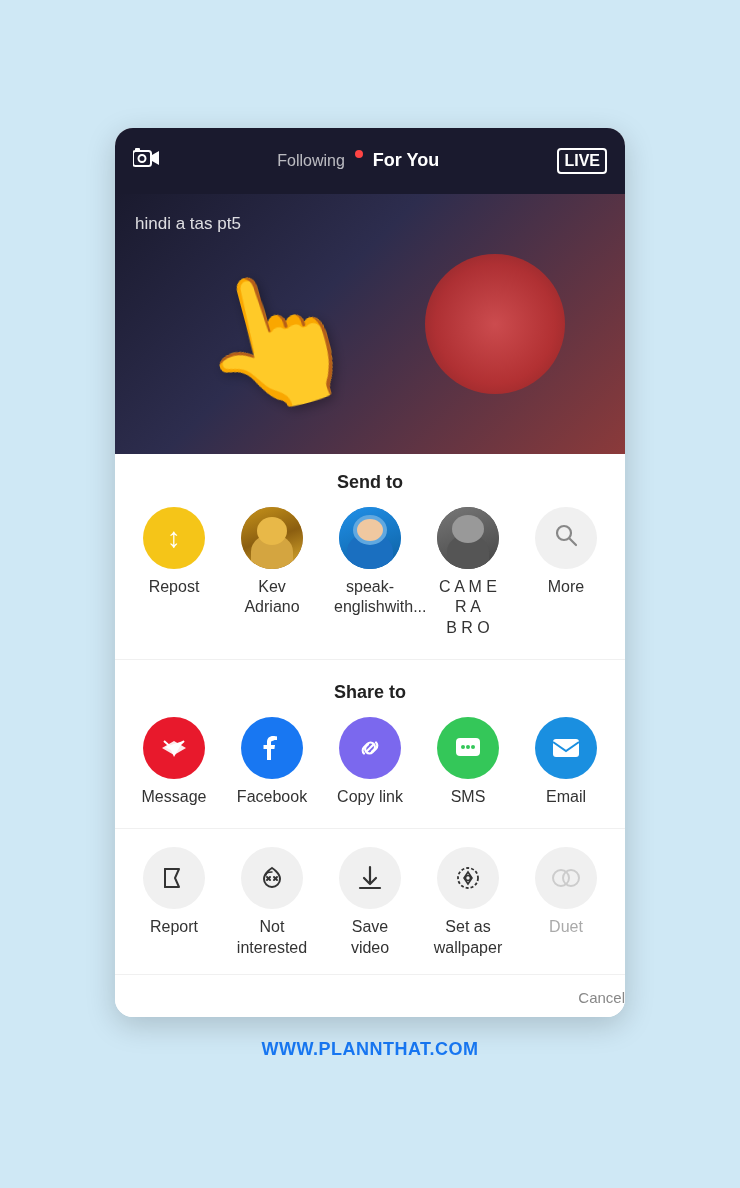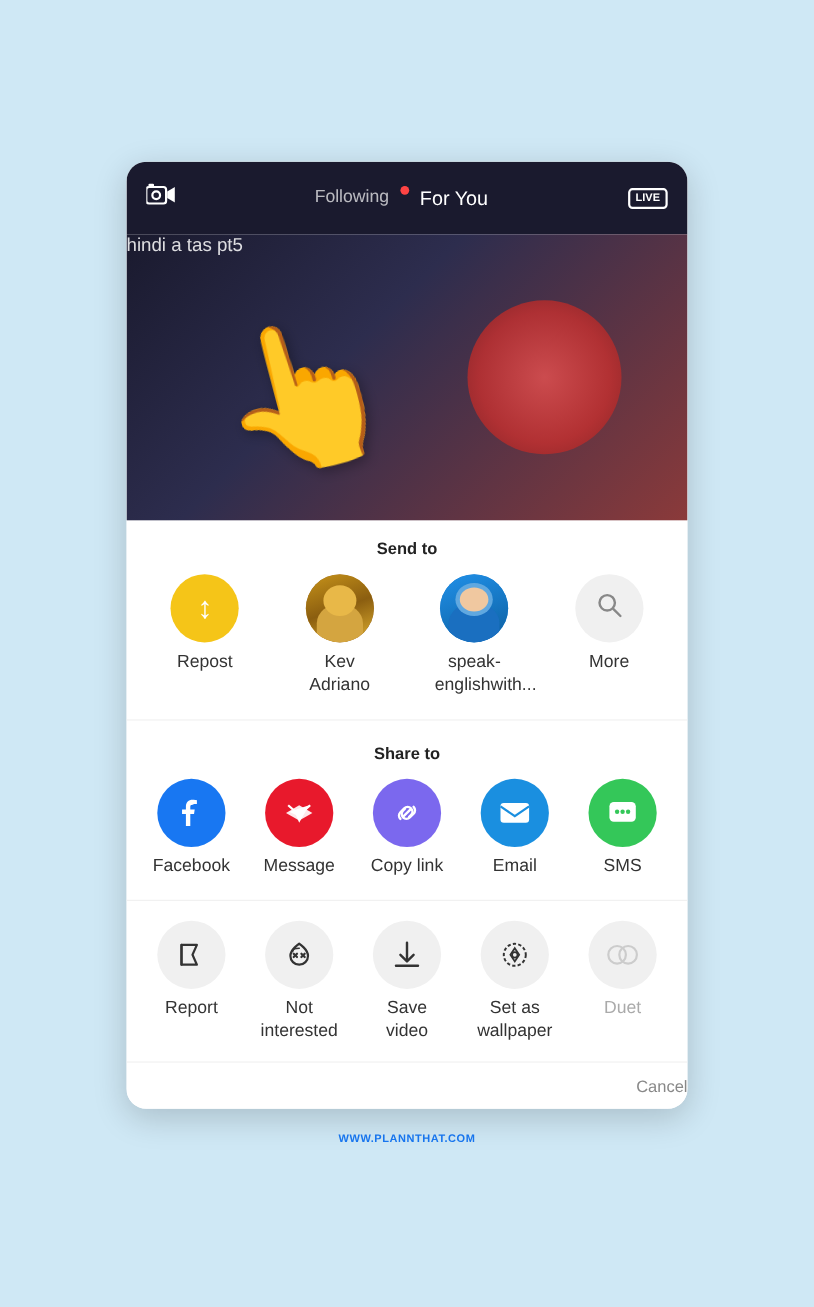--- a/index.html
+++ b/index.html
@@ -51,40 +51,41 @@
     .header-dot {
       width: 8px;
       height: 8px;
       background: #ff4444;
       border-radius: 50%;
       margin-bottom: 14px;
     }
     .header-foryou {
       color: #fff;
       font-size: 18px;
-      font-weight: 400;
+      font-weight: 700;
     }
     .live-badge {
       background: transparent;
       border: 2px solid #fff;
       color: #fff;
-      font-size: 10px;
+      font-size: 16px;
       font-weight: 700;
       padding: 2px 5px;
       border-radius: 4px;
     }
 
     
     .video-area {
       height: 260px;
       background: linear-gradient(135deg, #1a1a2e 0%, #2d2d4e 40%, #8b3a3a 100%);
       position: relative;
       overflow: hidden;
       display: flex;
       align-items: flex-start;
+      padding: 20px;
     }
     .video-text {
       color: rgba(255,255,255,0.85);
       font-size: 17px;
       font-weight: 500;
       z-index: 2;
       position: relative;
     }
     .video-bg-circle {
       position: absolute;
@@ -110,21 +111,21 @@
     
     .bottom-sheet {
       background: #fff;
       border-radius: 0;
       padding-bottom: 0;
     }
 
     
     .section-title {
       text-align: center;
-      font-size: 15px;
+      font-size: 18px;
       font-weight: 600;
       color: #222;
       padding: 18px 0 14px;
     }
     .icon-row {
       display: flex;
       justify-content: space-around;
       padding: 0 10px 16px;
     }
     .icon-item {
@@ -198,21 +199,21 @@
       border-top: 1px solid #f0f0f0;
     }
     .cancel-partial {
       font-size: 15px;
       color: #888;
     }
 
     
     .footer-url {
       margin-top: 22px;
-      font-size: 10px;
+      font-size: 18px;
       color: #1877f2;
       font-weight: 600;
       letter-spacing: 0.5px;
     }
   </style>
 </head>
 <body>
 
 <div class="phone-container">
 
@@ -269,20 +270,29 @@
             <div style="width:62px;height:62px;background:linear-gradient(160deg,#2090e8,#0d5fa0);border-radius:50%;position:relative;overflow:hidden;">
               <div style="position:absolute;bottom:0;left:8px;width:46px;height:36px;background:#1a6fc0;border-radius:50% 50% 0 0;"></div>
               <div style="position:absolute;top:8px;left:14px;width:34px;height:30px;background:#60a8e0;border-radius:50%;"></div>
               <div style="position:absolute;top:12px;left:18px;width:26px;height:22px;background:#f0c8a0;border-radius:50%;"></div>
             </div>
           </div>
         </div>
         <span class="icon-label">speak-englishwith...</span>
       </div>
 
+      <div class="icon-item">
+        <div class="icon-circle" style="background: #555; overflow:hidden;">
+          <div style="width:62px;height:62px;background:linear-gradient(160deg,#777,#444);border-radius:50%;position:relative;overflow:hidden;">
+            <div style="position:absolute;bottom:0;left:10px;width:42px;height:35px;background:#555;border-radius:50% 50% 0 0;"></div>
+            <div style="position:absolute;top:8px;left:15px;width:32px;height:28px;background:#999;border-radius:50%;"></div>
+          </div>
+        </div>
+        <span class="icon-label">C A M E R A<br>B R O</span>
+      </div>
 
       <div class="icon-item">
         <div class="icon-circle avatar-more">
           <span class="search-icon-inner">
             <svg width="26" height="26" viewBox="0 0 26 26" fill="none">
               <circle cx="11" cy="11" r="7" stroke="#888" stroke-width="2.2"></circle>
               <line x1="16.5" y1="16.5" x2="23" y2="23" stroke="#888" stroke-width="2.2" stroke-linecap="round"></line>
             </svg>
           </span>
         </div>
@@ -290,72 +300,72 @@
       </div>
 
     </div>
 
     <div class="divider"></div>
 
     <div class="section-title">Share to</div>
     <div class="icon-row">
 
       <div class="icon-item">
-        <div class="icon-circle icon-facebook">
-          <svg width="28" height="28" viewBox="0 0 28 28" fill="white">
-            <path d="M16.5 6H19V2.5C18.3 2.3 16.8 2 15 2C11.5 2 9 4.2 9 8.2V11H5.5V15H9V26H13V15H16.4L17 11H13V8.7C13 7.5 13.3 6.7 15.1 6.7L16.5 6Z"></path>
-          </svg>
-        </div>
-        <span class="icon-label">Facebook</span>
-      </div>
-
-      <div class="icon-item">
         <div class="icon-circle icon-message">
           <svg width="30" height="30" viewBox="0 0 30 30" fill="none">
             <polygon points="15,8 27,15 15,22 3,15" fill="white" opacity="0.9"></polygon>
             <polygon points="15,8 27,8 27,22 3,22 3,8" fill="none"></polygon>
             <path d="M5 8 L15 17 L25 8" stroke="white" stroke-width="2" fill="none"></path>
 
             <path d="M6 22 L14 16 M24 8 L6 14 L12 17 L15 24 Z" fill="white"></path>
           </svg>
         </div>
         <span class="icon-label">Message</span>
       </div>
 
       <div class="icon-item">
+        <div class="icon-circle icon-facebook">
+          <svg width="28" height="28" viewBox="0 0 28 28" fill="white">
+            <path d="M16.5 6H19V2.5C18.3 2.3 16.8 2 15 2C11.5 2 9 4.2 9 8.2V11H5.5V15H9V26H13V15H16.4L17 11H13V8.7C13 7.5 13.3 6.7 15.1 6.7L16.5 6Z"></path>
+          </svg>
+        </div>
+        <span class="icon-label">Facebook</span>
+      </div>
+
+      <div class="icon-item">
         <div class="icon-circle icon-copylink">
           <svg width="28" height="28" viewBox="0 0 28 28" fill="none">
             <path d="M11 17L17 11" stroke="white" stroke-width="2.2" stroke-linecap="round"></path>
             <path d="M8 19.5C6.3 17.8 6.3 15.1 8 13.4L11.5 9.9C13.2 8.2 15.9 8.2 17.6 9.9C19.3 11.6 19.3 14.3 17.6 16L16 17.6" stroke="white" stroke-width="2.2" stroke-linecap="round"></path>
             <path d="M20 8.5C21.7 10.2 21.7 12.9 20 14.6L16.5 18.1C14.8 19.8 12.1 19.8 10.4 18.1C8.7 16.4 8.7 13.7 10.4 12L12 10.4" stroke="white" stroke-width="2.2" stroke-linecap="round"></path>
           </svg>
         </div>
         <span class="icon-label">Copy link</span>
-      </div>
-
-      <div class="icon-item">
-        <div class="icon-circle icon-email">
-          <svg width="30" height="28" viewBox="0 0 30 28" fill="none">
-            <rect x="2" y="5" width="26" height="18" rx="3" fill="white"></rect>
-            <path d="M2 8 L15 17 L28 8" stroke="#1a8fe0" stroke-width="2" fill="none"></path>
-          </svg>
-        </div>
-        <span class="icon-label">Email</span>
       </div>
 
       <div class="icon-item">
         <div class="icon-circle icon-sms">
           <svg width="30" height="30" viewBox="0 0 30 30" fill="none">
             <rect x="3" y="5" width="24" height="18" rx="4" fill="white"></rect>
             <circle cx="10" cy="14" r="2" fill="#34c759"></circle>
             <circle cx="15" cy="14" r="2" fill="#34c759"></circle>
             <circle cx="20" cy="14" r="2" fill="#34c759"></circle>
           </svg>
         </div>
         <span class="icon-label">SMS</span>
+      </div>
+
+      <div class="icon-item">
+        <div class="icon-circle icon-email">
+          <svg width="30" height="28" viewBox="0 0 30 28" fill="none">
+            <rect x="2" y="5" width="26" height="18" rx="3" fill="white"></rect>
+            <path d="M2 8 L15 17 L28 8" stroke="#1a8fe0" stroke-width="2" fill="none"></path>
+          </svg>
+        </div>
+        <span class="icon-label">Email</span>
       </div>
 
     </div>
 
     <div class="divider"></div>
 
     <div class="icon-row" style="padding-top:14px;">
 
       <div class="icon-item">
         <div class="action-icon-circle">

